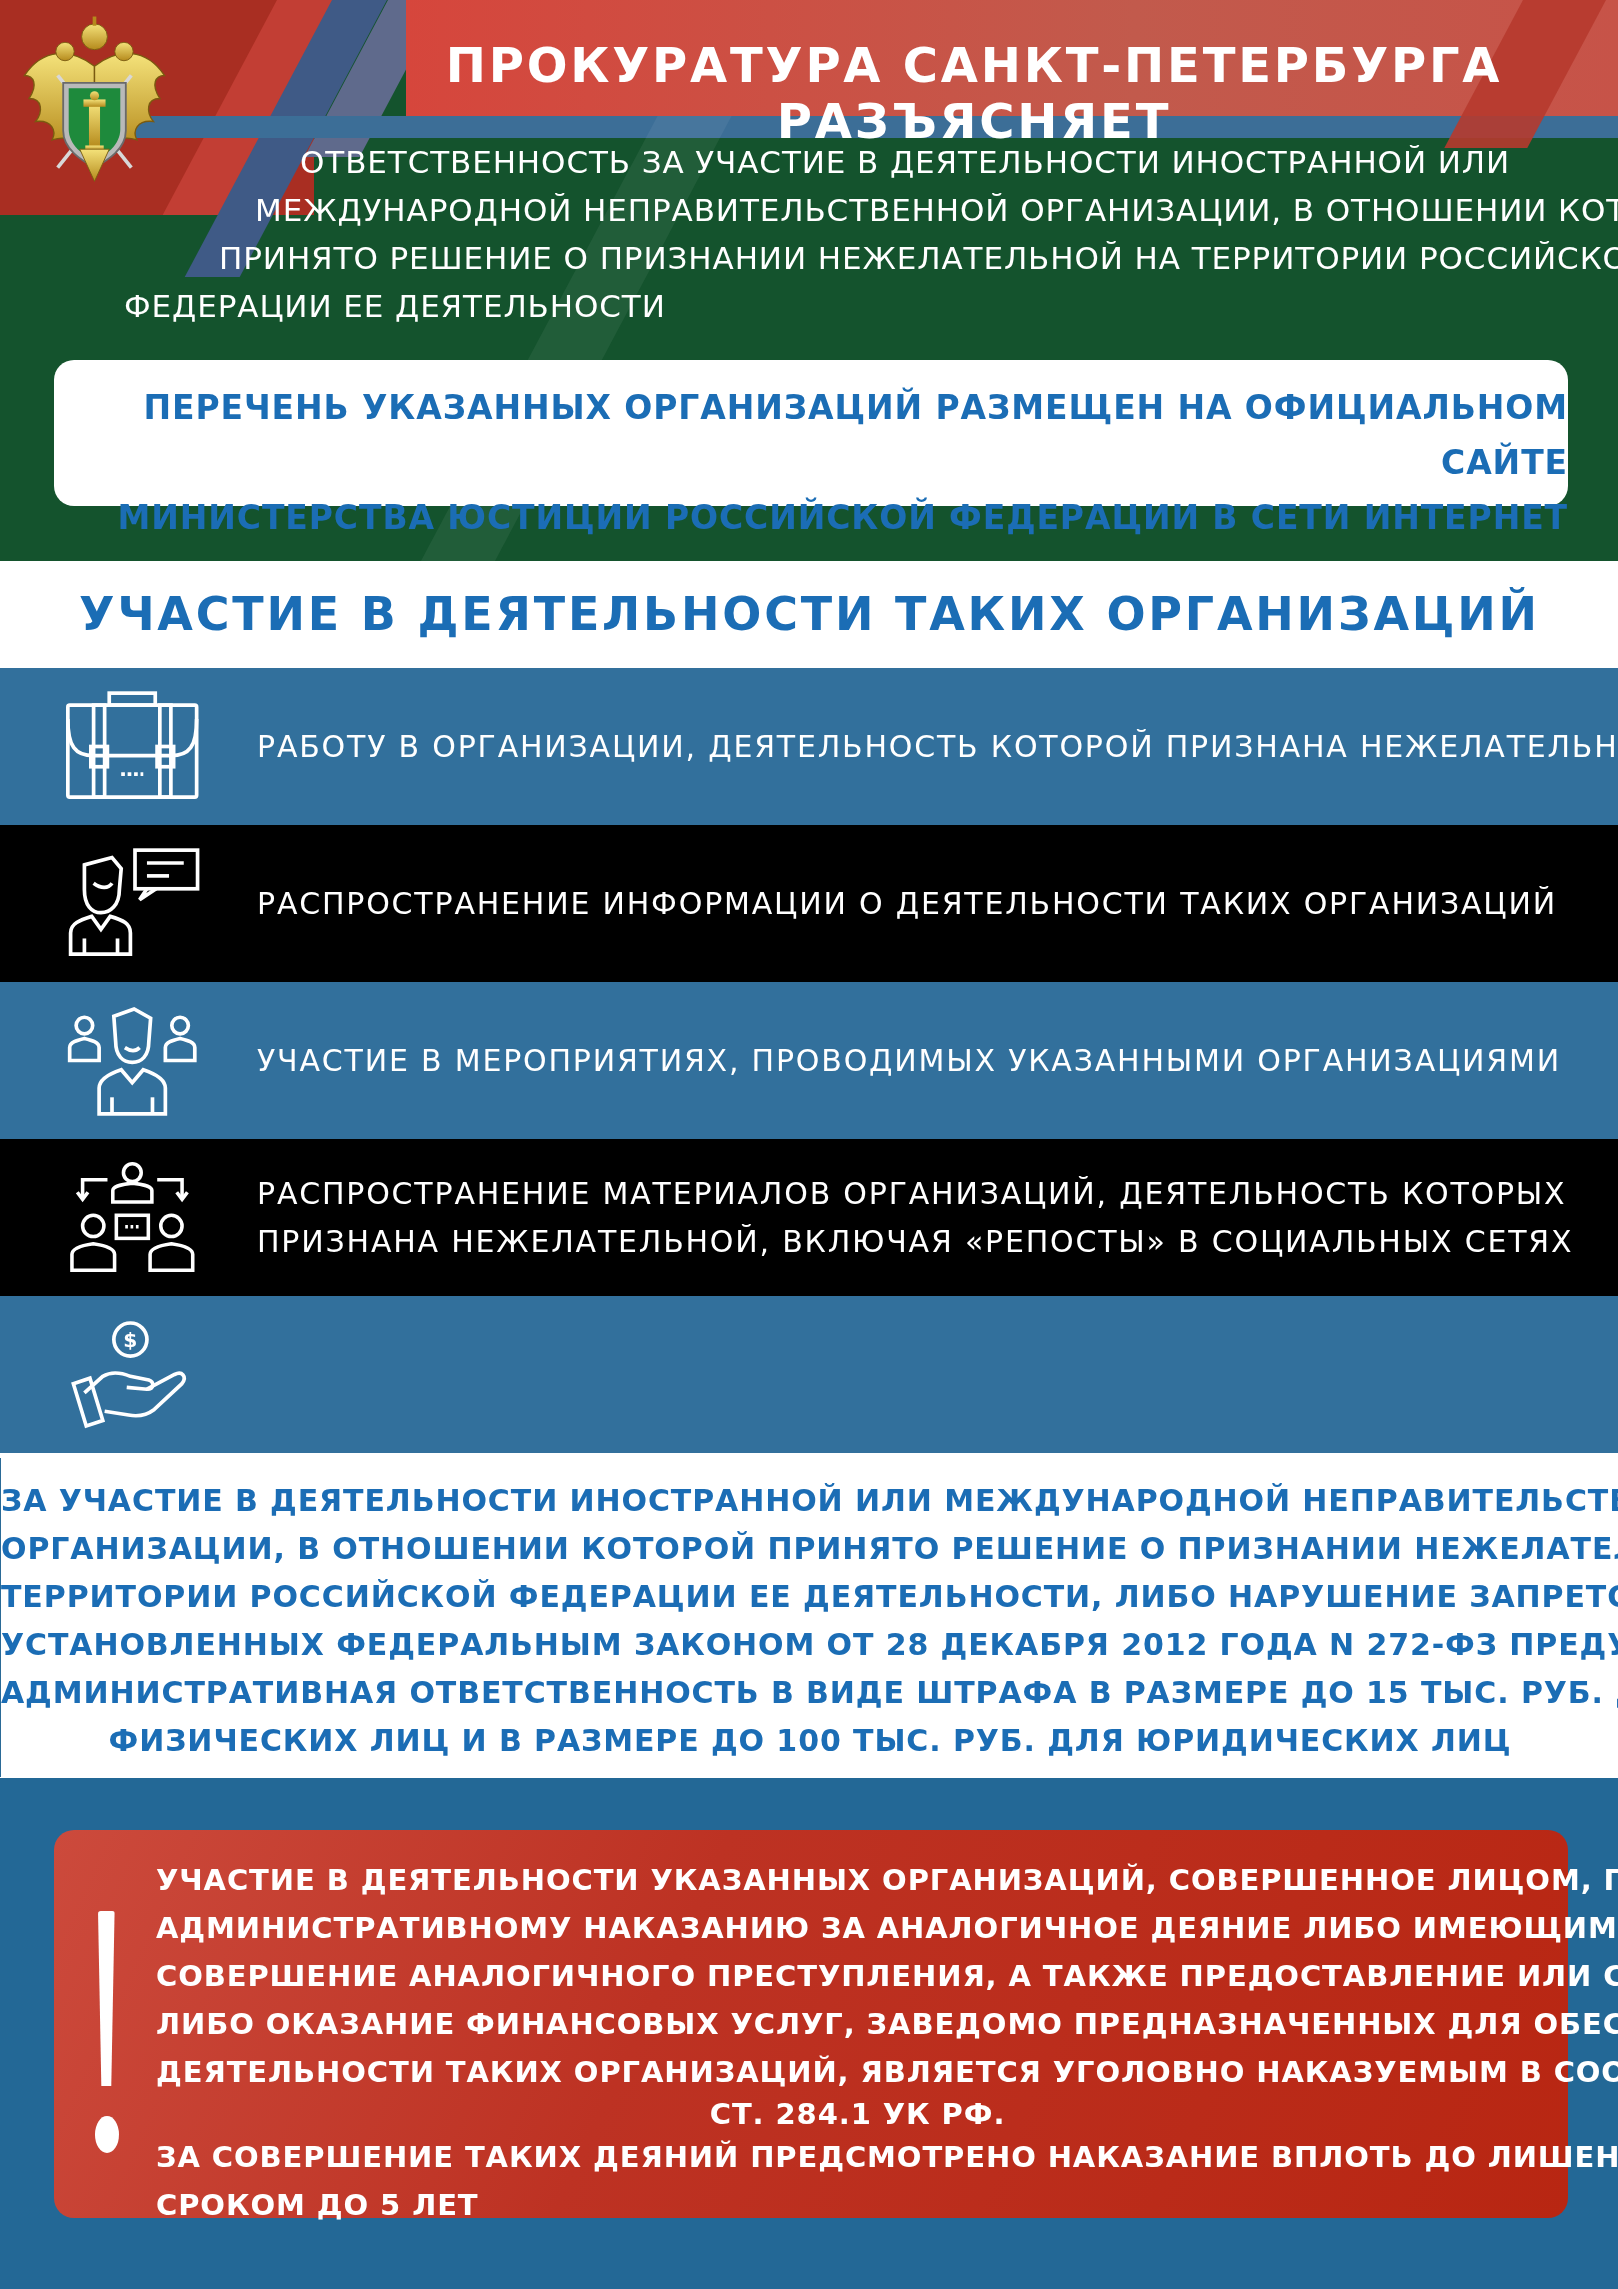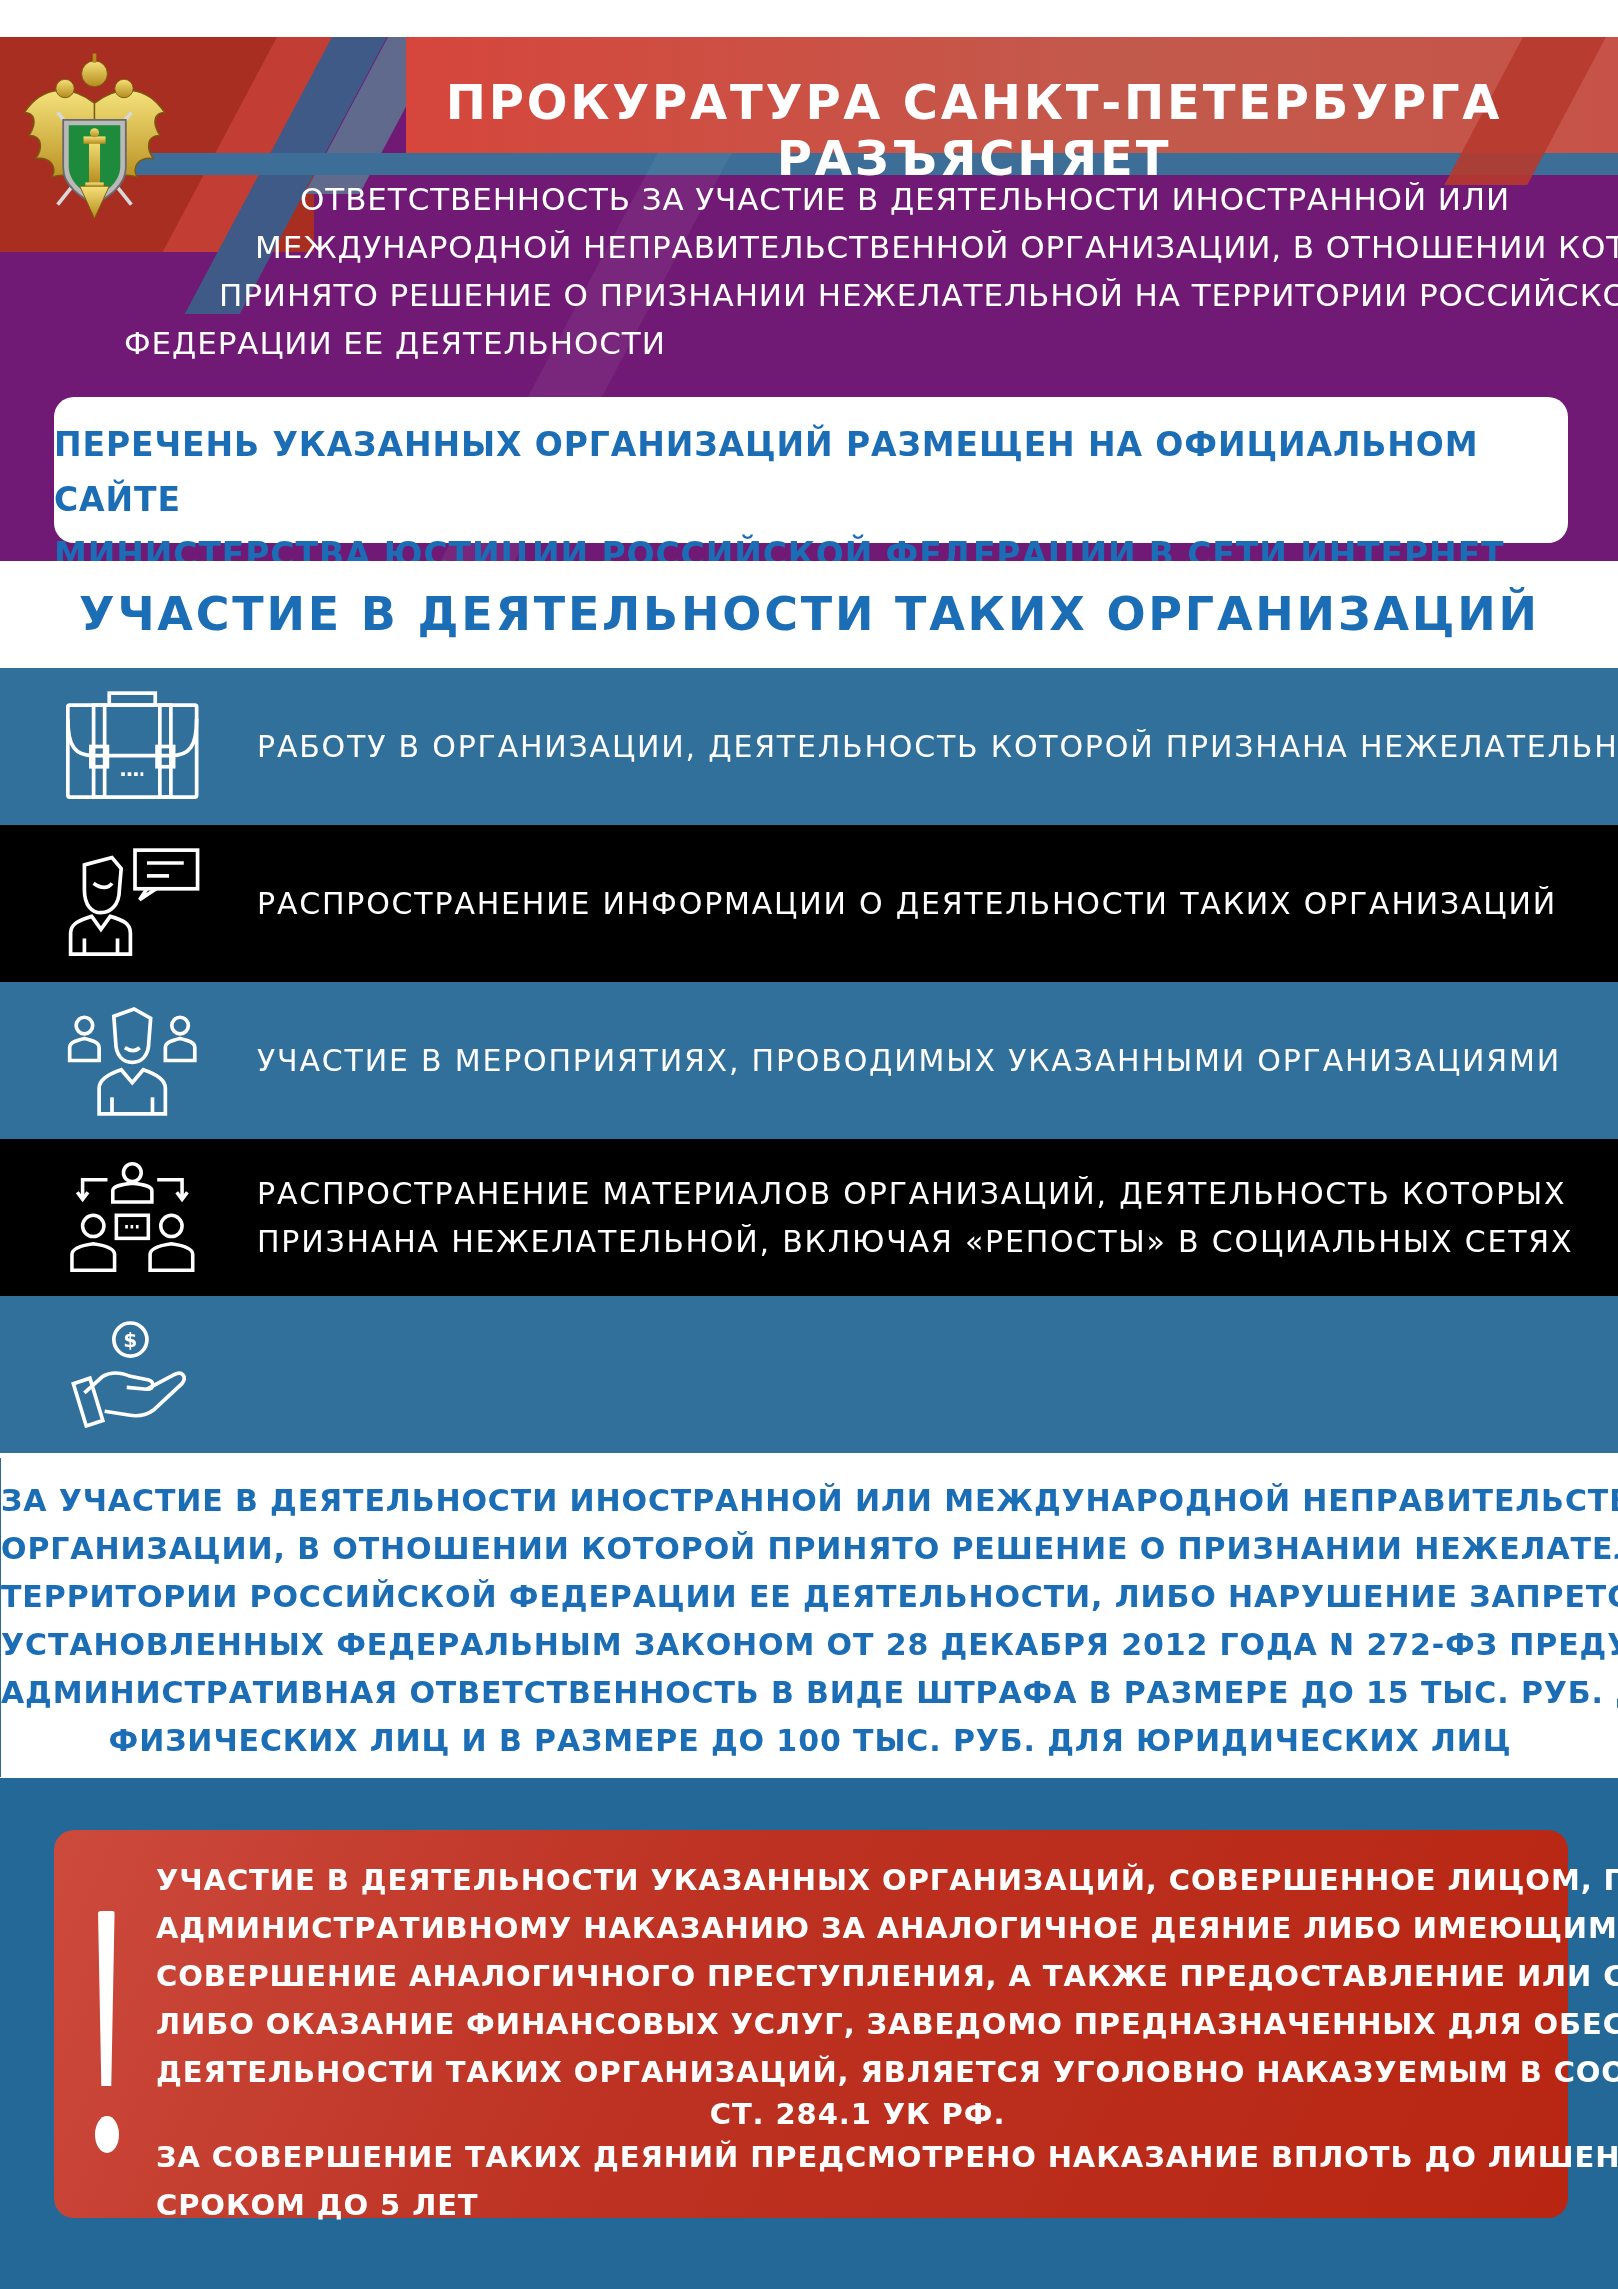--- a/index.html
+++ b/index.html
@@ -1,36 +1,36 @@
 <!DOCTYPE html>
 <html style="font-size:14.8px"><head>
 <meta charset="utf-8">
 <style>
   * { box-sizing: border-box; margin: 0; padding: 0; }
   html, body { width: 1619px; height: 2290px; overflow: hidden; background: #ffffff; }
   body { position: relative; font-family: "DejaVu Sans", sans-serif; }
 
   
-  #header { position: absolute; left: 0; top: 0; width: 1619px; height: 561px; background: #701a75; overflow: hidden; margin-top: 37px; }
+  #header { position: absolute; left: 0; top: 0; width: 1619px; height: 561px; background: #14532d; overflow: hidden; }
   #header .red-left { position: absolute; left: 0; top: 0; width: 314px; height: 215px; background: #a92e22; }
   #header .stripe { position: absolute; top: 0; height: 277px; transform: skewX(-28deg); transform-origin: top left; }
   #header .s1 { left: 277px; width: 65px; background: #c23e34; height: 215px; }
   #header .s2 { left: 332px; width: 55px; background: #3f5a86; height: 277px; }
   #header .s3 { left: 388px; width: 55px; background: #5f6a8c; height: 157px; }
   #header .topband { position: absolute; left: 406px; top: 0; width: 1213px; height: 116px; background: linear-gradient(90deg, #d6463c, #c25a4c 60%, #c75348); }
   #header .blueband { position: absolute; left: 129px; top: 116px; width: 1490px; height: 22px; background: #3c6e97; }
   #header .rightred { position: absolute; left: 1523px; top: 0; width: 83px; height: 148px; background: #b63a2d; transform: skewX(-28deg); transform-origin: top right; opacity: .9; }
   #header .lightstripe { position: absolute; left: 535px; top: 116px; width: 74px; height: 461px; background: rgba(255,255,255,0.06); transform: skewX(-28deg); }
 
   #emblem { position: absolute; left: 14.8px; top: 11px; width: 159px; height: 175px; }
   #header-title { position: absolute; left: 397px; top: 37px; width: 1154px; text-align: center; color: #ffffff; font-size: 48px; font-weight: bold; letter-spacing: 2.8px; }
   #header-sub { position: absolute; left: 92px; top: 138px; width: 1477px; color: #ffffff; font-size: 31px; font-weight: normal; line-height: 48px; letter-spacing: 0.9px; }
   #header-sub div { white-space: nowrap; }
 
-  #notice-box { position: absolute; left: 54px; top: 360px; width: 1514px; height: 146px; background: #ffffff; border-radius: 20px; text-align: left; padding-top: 20px; }
+  #notice-box { position: absolute; left: 54px; top: 360px; width: 1514px; height: 146px; background: #ffffff; border-radius: 20px; text-align: right; padding-top: 20px; }
   #notice-box div { color: #1b6db5; font-size: 33px; font-weight: bold; line-height: 55px; letter-spacing: 0.9px; }
 
   
   #section-title { position: absolute; left: 0; top: 561px; width: 1619px; height: 107px; background: #fff; text-align: center; color: #1b6db5; font-size: 46px; font-weight: bold; line-height: 107px; letter-spacing: 2.8px; }
 
   
   #list { position: absolute; left: 0; top: 668px; width: 1619px; }
   .row { position: relative; width: 1619px; height: 157px; display: flex; align-items: center; }
   .row.odd { background: #32709c; }
   .row.even { background: #000000; }

